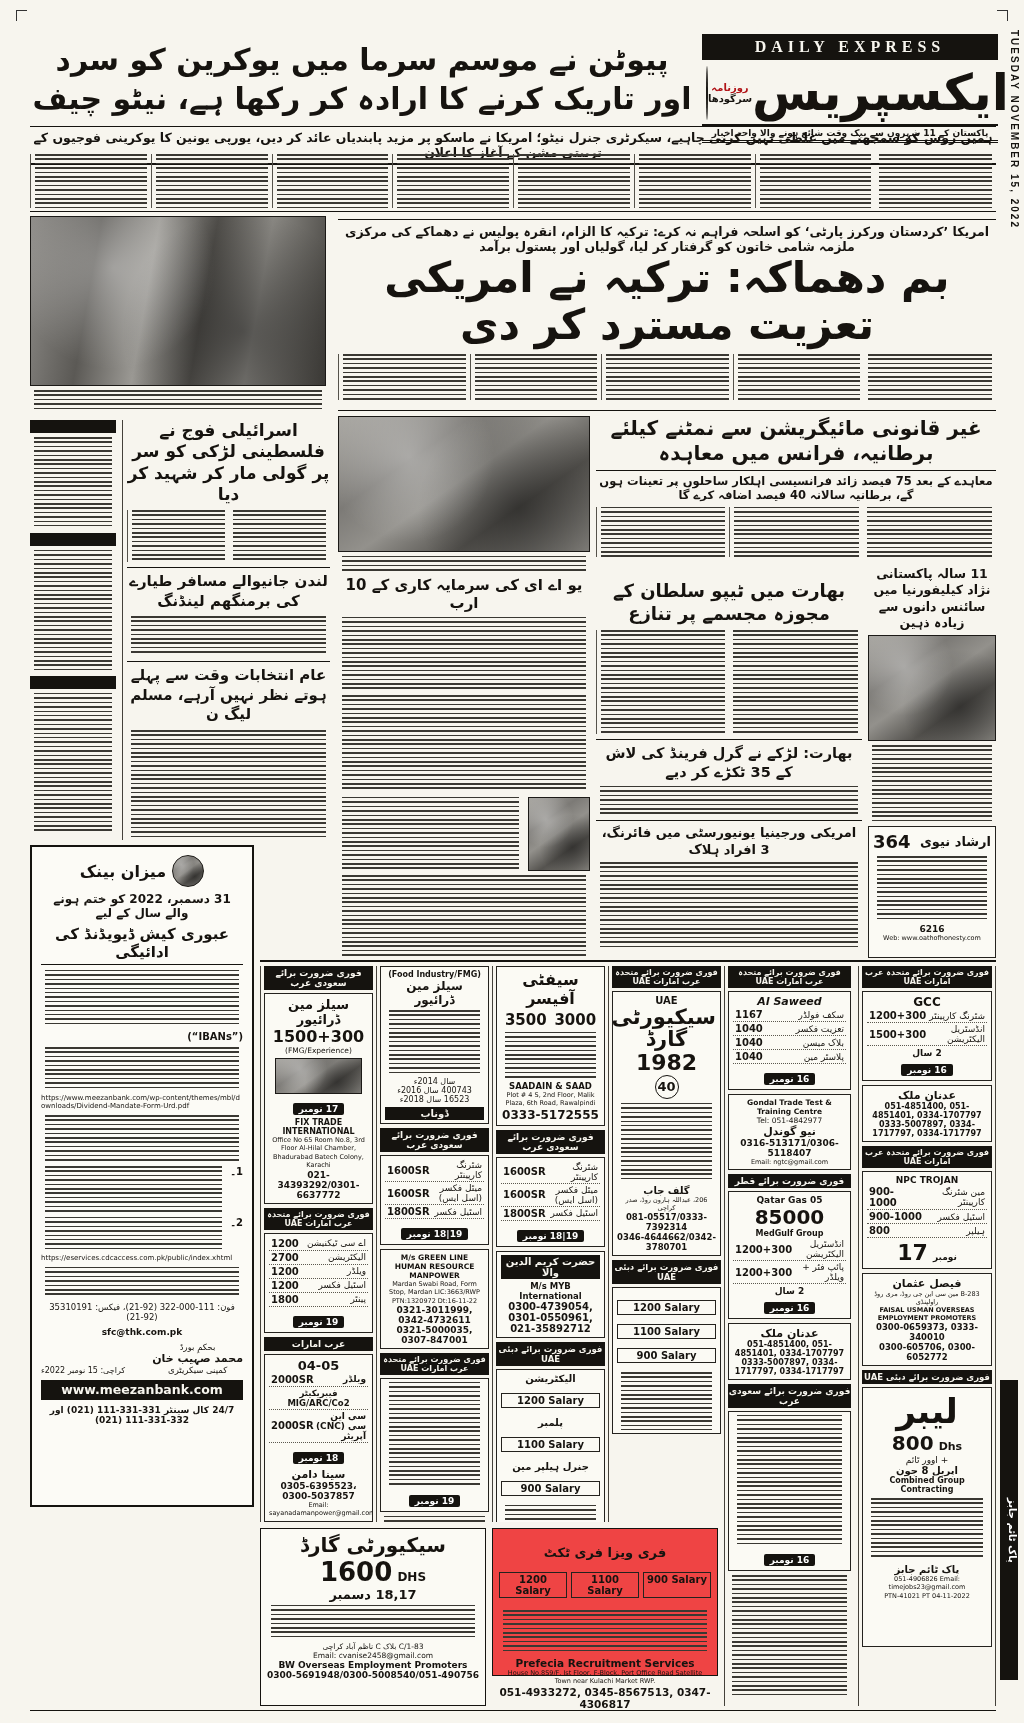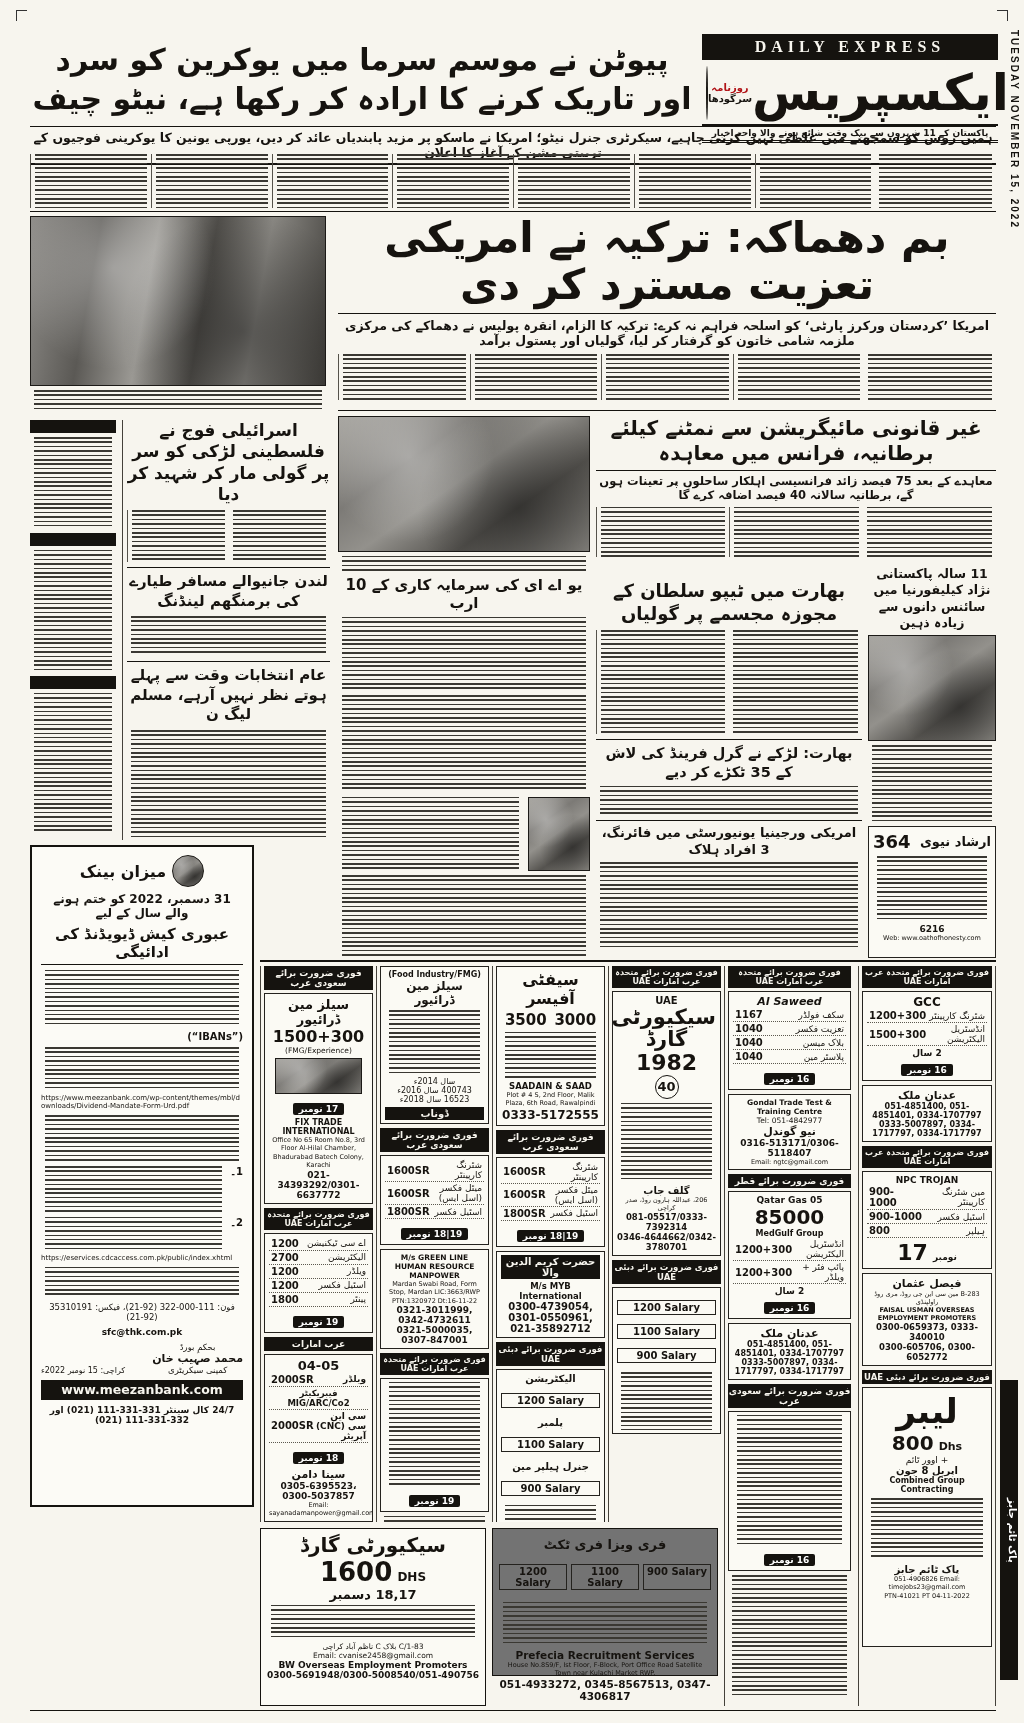--- a/index.html
+++ b/index.html
@@ -70,22 +70,22 @@
     <div class="st"></div>
   </div>
   <div class="abs hline" style="left:30px;top:211px;width:966px;height:1px"></div>
 
   <div class="abs" style="left:30px;top:216px;width:296px">
     <div class="photo crowd" style="height:168px"></div>
     <div class="st" style="height:20px;margin-top:4px"></div>
   </div>
 
   <div class="abs" style="left:338px;top:214px;width:658px">
+    <div class="rtl b c" style="font-size:12.5px;border-top:1px solid #15130f;margin-top:5px;padding-top:4px">امریکا ’کردستان ورکرز پارٹی‘ کو اسلحہ فراہم نہ کرے: ترکیہ کا الزام، انقرہ پولیس نے دھماکے کی مرکزی ملزمہ شامی خاتون کو گرفتار کر لیا، گولیاں اور پستول برآمد</div>
     <div class="rtl b c" style="font-size:42px;line-height:1.12">بم دھماکہ: ترکیہ نے امریکی تعزیت مسترد کر دی</div>
-    <div class="rtl b c" style="font-size:12.5px;border-top:1px solid #15130f;margin-top:5px;padding-top:4px">امریکا ’کردستان ورکرز پارٹی‘ کو اسلحہ فراہم نہ کرے: ترکیہ کا الزام، انقرہ پولیس نے دھماکے کی مرکزی ملزمہ شامی خاتون کو گرفتار کر لیا، گولیاں اور پستول برآمد</div>
     <div class="cellgrid" style="grid-template-columns:repeat(5,1fr);margin-top:6px;height:46px">
       <div class="st"></div>
       <div class="st"></div>
       <div class="st"></div>
       <div class="st"></div>
       <div class="st"></div>
     </div>
   </div>
   <div class="abs hline" style="left:338px;top:410px;width:658px;height:1px"></div>
 
@@ -129,21 +129,21 @@
     <div class="rtl b c" style="font-size:20px;line-height:1.25">غیر قانونی مائیگریشن سے نمٹنے کیلئے برطانیہ، فرانس میں معاہدہ</div>
     <div class="rtl b c" style="font-size:11.5px;margin-top:4px;border-top:1px solid #15130f;padding-top:3px">معاہدے کے بعد 75 فیصد زائد فرانسیسی اہلکار ساحلوں پر تعینات ہوں گے، برطانیہ سالانہ 40 فیصد اضافہ کرے گا</div>
     <div class="cellgrid" style="grid-template-columns:repeat(3,1fr);height:50px;margin-top:5px">
       <div class="st"></div>
       <div class="st"></div>
       <div class="st"></div>
     </div>
   </div>
 
   <div class="abs" style="left:596px;top:580px;width:266px;height:378px;overflow:hidden">
-    <div class="rtl b c" style="font-size:18px;line-height:1.25">بھارت میں ٹیپو سلطان کے مجوزہ مجسمے پر گولیاں</div>
+    <div class="rtl b c" style="font-size:18px;line-height:1.25">بھارت میں ٹیپو سلطان کے مجوزہ مجسمے پر تنازع</div>
     <div class="cellgrid" style="grid-template-columns:1fr 1fr;height:104px;margin:5px 0">
       <div class="st"></div>
       <div class="st"></div>
     </div>
     <div class="hline" style="height:1px;margin:4px 0"></div>
     <div class="rtl b c" style="font-size:14.5px;line-height:1.3">بھارت: لڑکے نے گرل فرینڈ کی لاش کے 35 ٹکڑے کر دیے</div>
     <div class="st" style="height:30px;margin:4px 0"></div>
     <div class="hline" style="height:1px;margin:4px 0"></div>
     <div class="rtl b c" style="font-size:13px;line-height:1.3">امریکی ورجینیا یونیورسٹی میں فائرنگ، 3 افراد ہلاک</div>
     <div class="st" style="height:86px;margin:4px 0"></div>
@@ -374,21 +374,21 @@
       <span class="b ltr" style="font-size:12px">DHS</span>
     </div>
     <div class="rtl b c" style="font-size:13px">18,17 دسمبر</div>
     <div class="st" style="height:34px;margin:3px 0"></div>
     <div class="rtl c" style="font-size:7.5px">83-C/1 بلاک C ناظم آباد کراچی</div>
     <div class="ltr c" style="font-size:7.5px">Email: cvanise2458@gmail.com</div>
     <div class="b ltr c" style="font-size:9px">BW Overseas Employment Promoters</div>
     <div class="phones">0300-5691948/0300-5008540/051-490756</div>
   </div>
 
-  <div class="abs" style="left:492px;top:1528px;width:226px;height:148px;border:1.5px solid #15130f;background:#737373;box-sizing:border-box;padding:8px 6px">
+  <div class="abs" style="left:492px;top:1528px;width:226px;height:148px;border:1.5px solid #15130f;background:#ef4444;box-sizing:border-box;padding:16px 6px">
     <div class="rtl b c" style="font-size:13px">فری ویزا فری ٹکٹ</div>
     <div style="display:flex;gap:4px;justify-content:center;margin:3px 0">
       <span class="salbox" style="flex:1">1200 Salary</span>
       <span class="salbox" style="flex:1">1100 Salary</span>
       <span class="salbox" style="flex:1">900 Salary</span>
     </div>
     <div class="st" style="height:44px;margin:3px 0"></div>
     <div class="b ltr c" style="font-size:10.5px">Prefecia Recruitment Services</div>
     <div class="fine ltr c">House No.8S9/F, Ist Floor, F-Block, Port Office Road Satellite Town near Kulachi Market RWP.</div>
     <div class="phones" style="font-size:10.5px">051-4933272, 0345-8567513, 0347-4306817</div>

